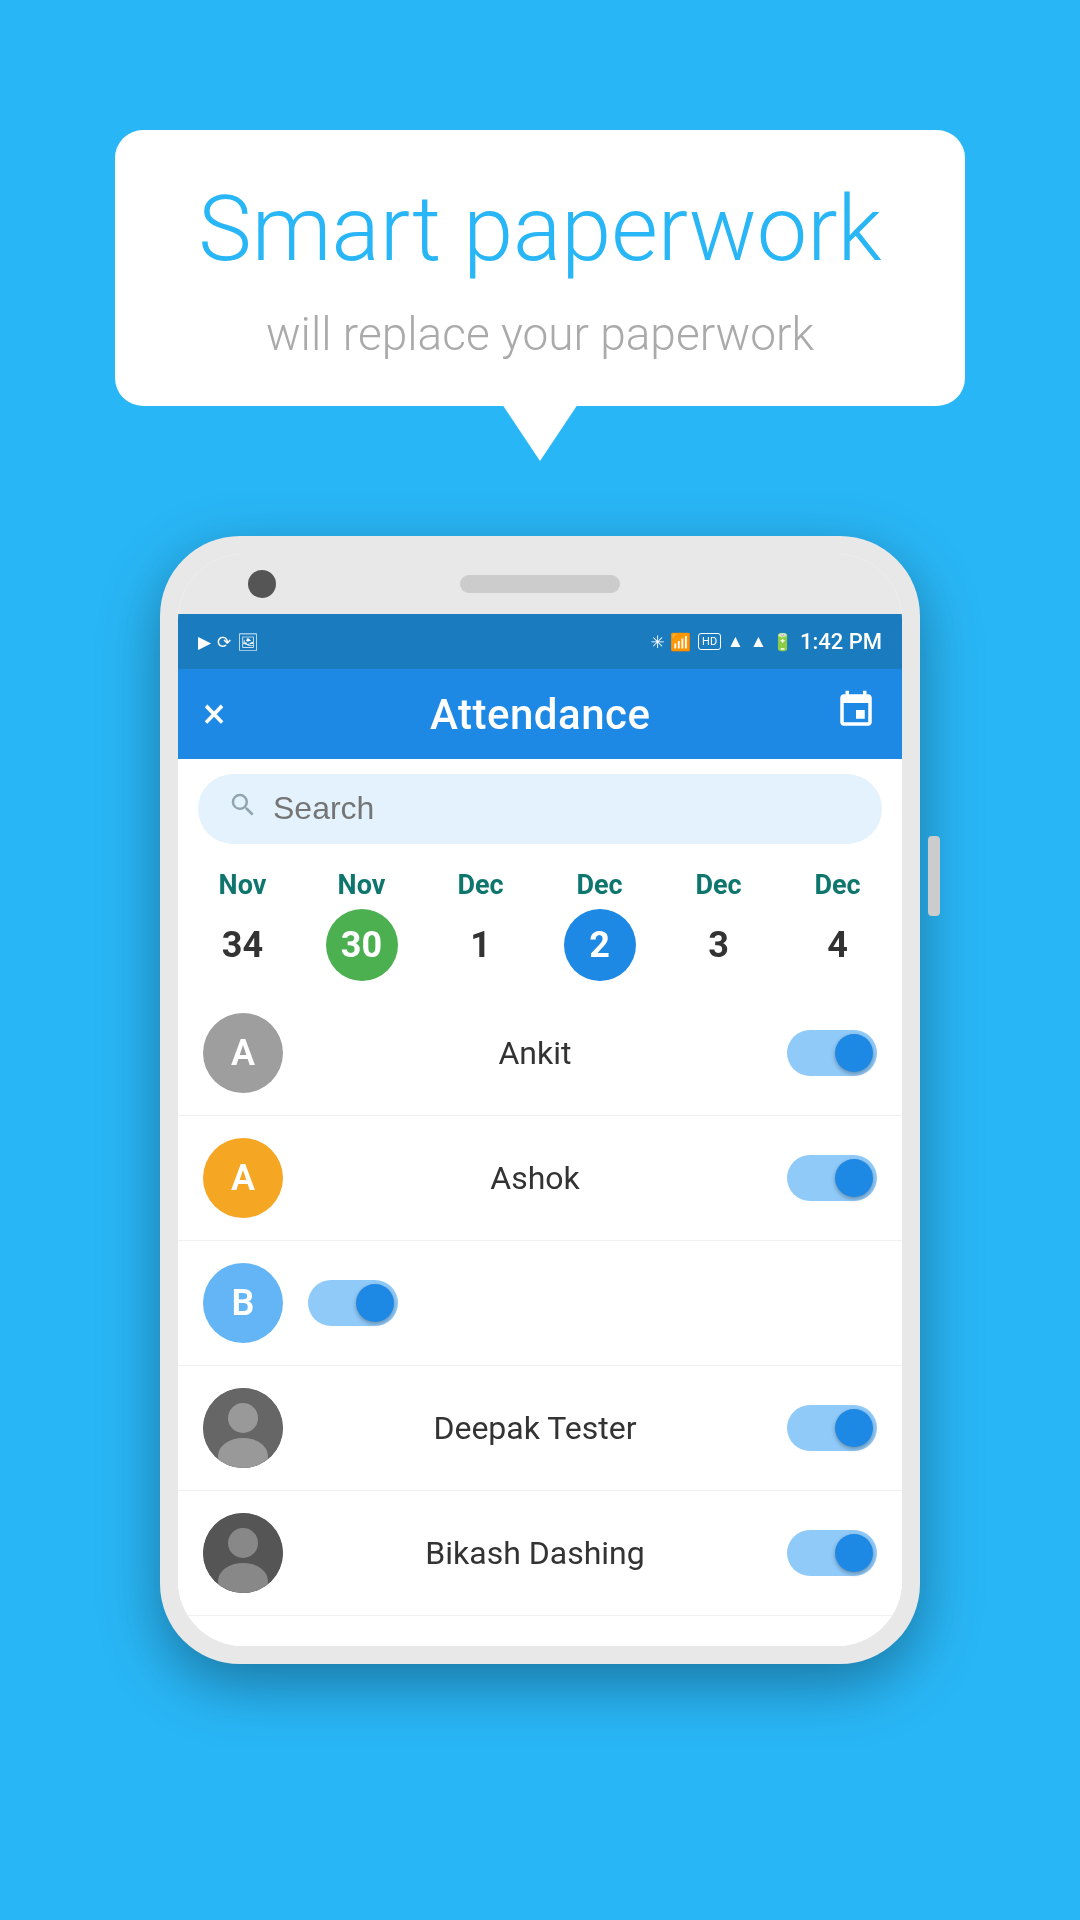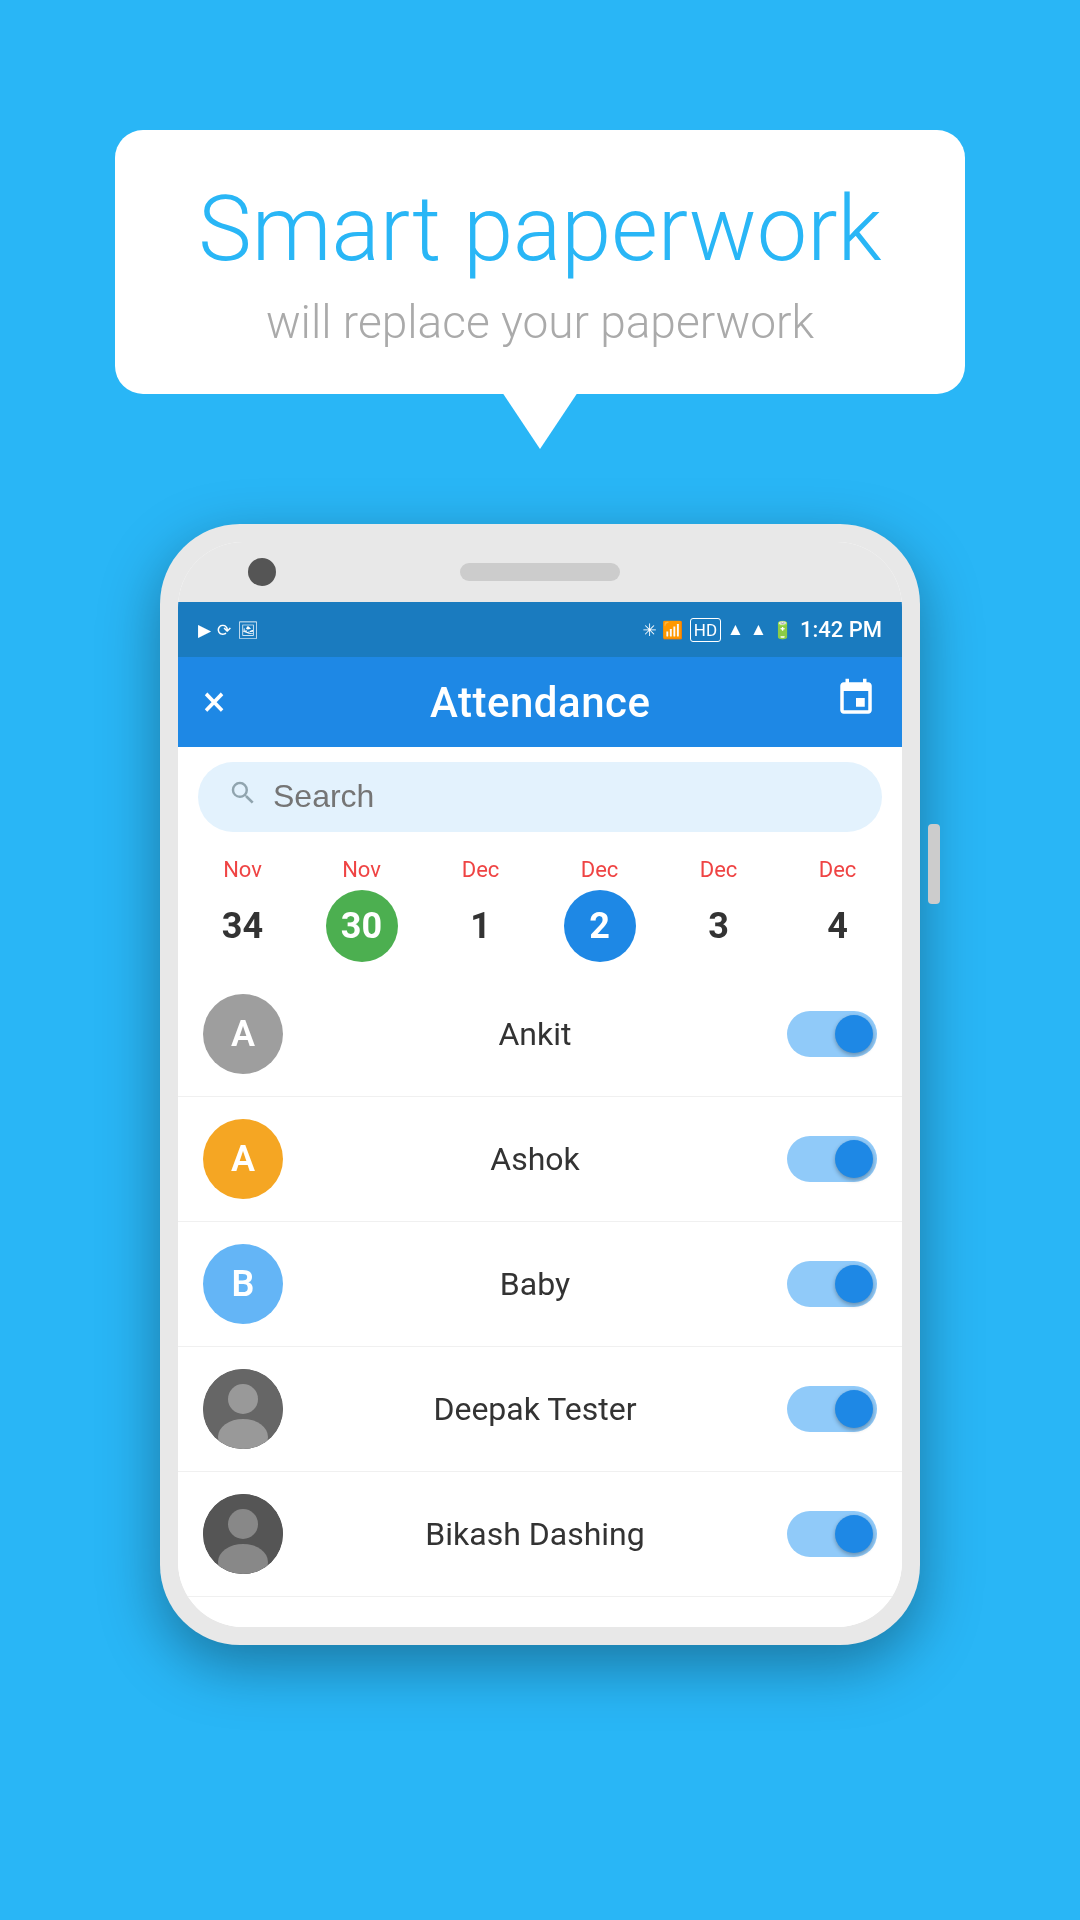--- a/index.html
+++ b/index.html
@@ -39,21 +39,21 @@
     }
     .speech-bubble h1 {
       font-size: 90px;
       font-weight: 300;
       color: #29b6f6;
       line-height: 1.1;
     }
     .speech-bubble p {
       font-size: 46px;
       color: #aaa;
-      margin-top: 16px;
+      margin-top: 28px;
       font-weight: 300;
     }
 
     
     .phone-wrapper {
       margin-top: 130px;
       width: 760px;
       position: relative;
     }
 
@@ -177,23 +177,23 @@
       background: white;
     }
     .date-item {
       display: flex;
       flex-direction: column;
       align-items: center;
       gap: 8px;
       cursor: pointer;
     }
     .date-month {
-      font-size: 22px;
-      color: #ef4444;
-      font-weight: 400;
+      font-size: 27px;
+      color: #0f766e;
+      font-weight: 700;
     }
     .date-num {
       width: 72px;
       height: 72px;
       display: flex;
       align-items: center;
       justify-content: center;
       font-size: 36px;
       font-weight: 700;
       color: #333;
@@ -313,21 +313,21 @@
 
       <div class="status-bar">
         <div class="status-icons">
           <span>▶</span>
           <span>⟳</span>
           <span>🖼</span>
         </div>
         <div class="status-icons">
           <span>✳</span>
           <span>📶</span>
-          <span style="font-size:17px;border:1px solid white;padding:1px 3px;border-radius:3px;">HD</span>
+          <span style="font-size:11px;border:1px solid white;padding:1px 3px;border-radius:3px;">HD</span>
           <span>▲</span>
           <span>▲</span>
           <span>🔋</span>
           <span class="status-time">1:42 PM</span>
         </div>
       </div>
 
       <div class="toolbar">
         <span class="toolbar-close">×</span>
         <span class="toolbar-title">Attendance</span>
@@ -398,21 +398,20 @@
           <span class="student-name">Ashok</span>
           <div class="toggle">
             <div class="toggle-track">
               <div class="toggle-thumb"></div>
             </div>
           </div>
         </div>
 
         <div class="student-item">
           <div class="avatar light-blue">B</div>
-          <span class="student-name">Baby</span>
           <div class="toggle">
             <div class="toggle-track">
               <div class="toggle-thumb"></div>
             </div>
           </div>
         </div>
 
         <div class="student-item">
           <div class="avatar" style="background:#666;">
             <svg width="80" height="80" viewBox="0 0 80 80">

